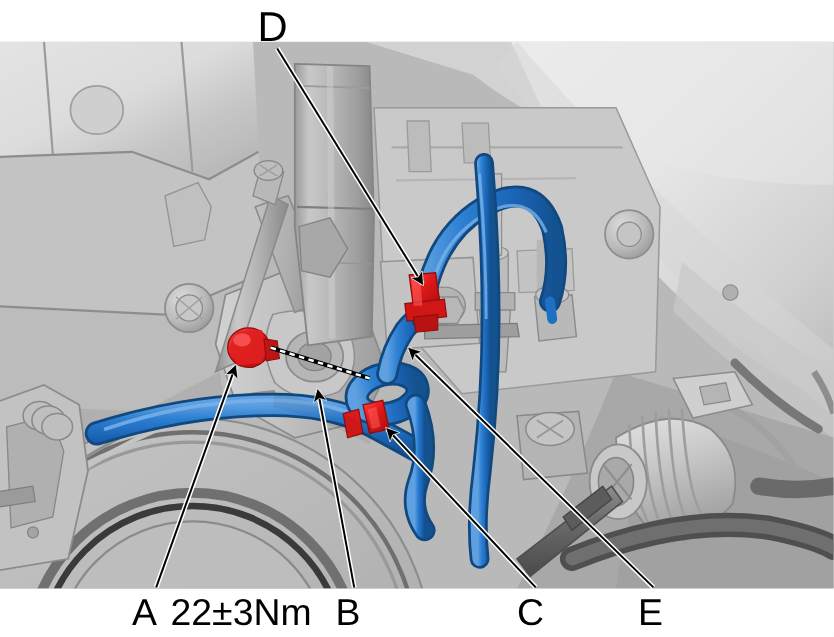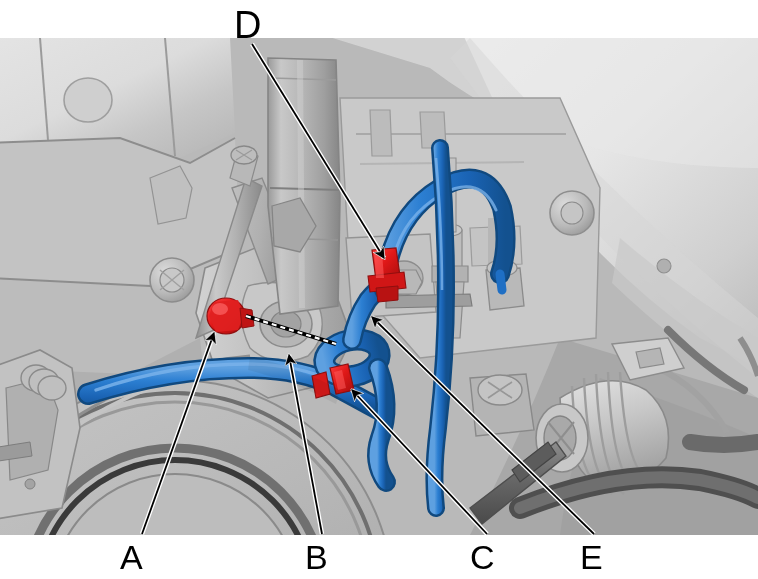--- a/index.html
+++ b/index.html
@@ -349,20 +349,21 @@
         <path d="M246,316 L336,344" stroke="#000000" stroke-width="4" fill="none"></path>
         <path d="M246,316 L336,344" stroke="#ffffff" stroke-width="2.2" fill="none" stroke-dasharray="5 4"></path>
       </g>
     </svg>
   </div>
 
   <div class="callout-label label-top" style="left:234px; top:6px;">D</div>
 
   <div class="callout-label label-bottom" style="left:120px; top:540px;">A</div>
 
+  <div class="callout-label label-bottom" style="left:155px; top:540px;">22±3Nm</div>
 
   <div class="callout-label label-bottom" style="left:305px; top:540px;">B</div>
 
   <div class="callout-label label-bottom" style="left:470px; top:540px;">C</div>
 
   <div class="callout-label label-bottom" style="left:580px; top:540px;">E</div>
 
 </div>
 
 </body></html>

